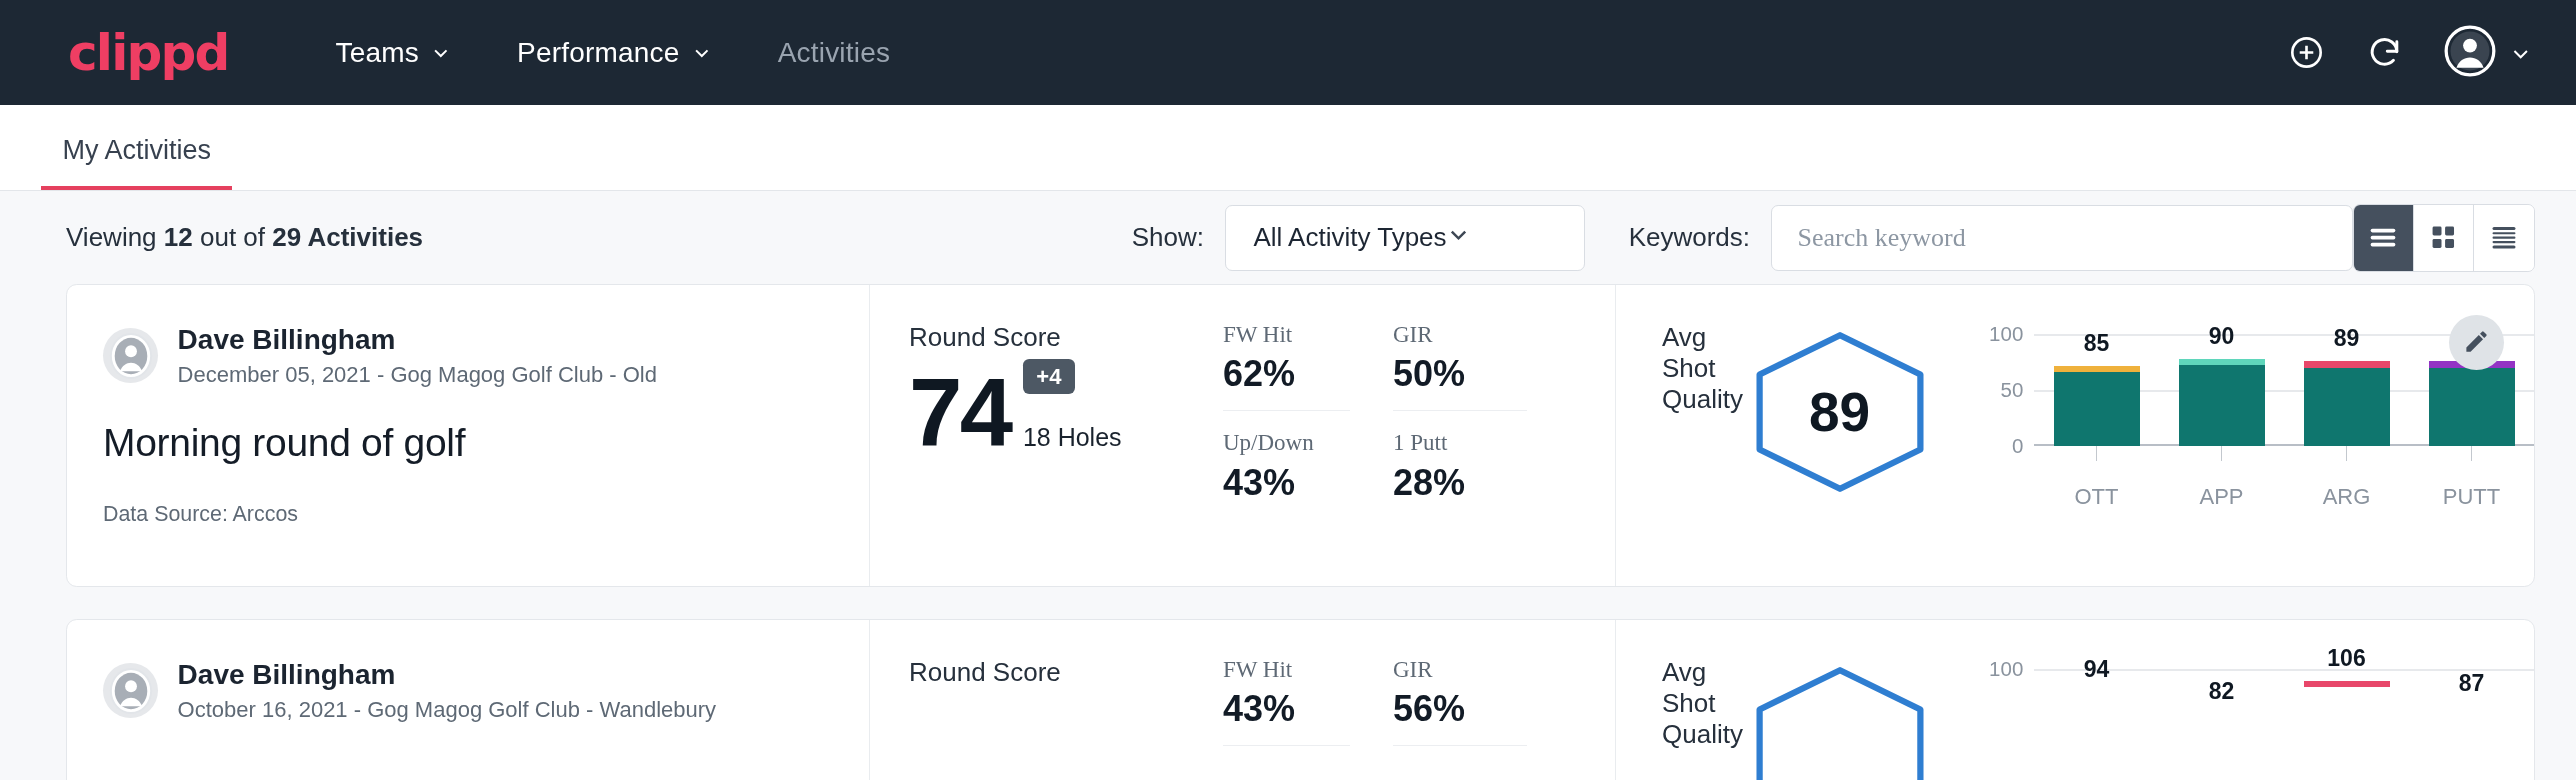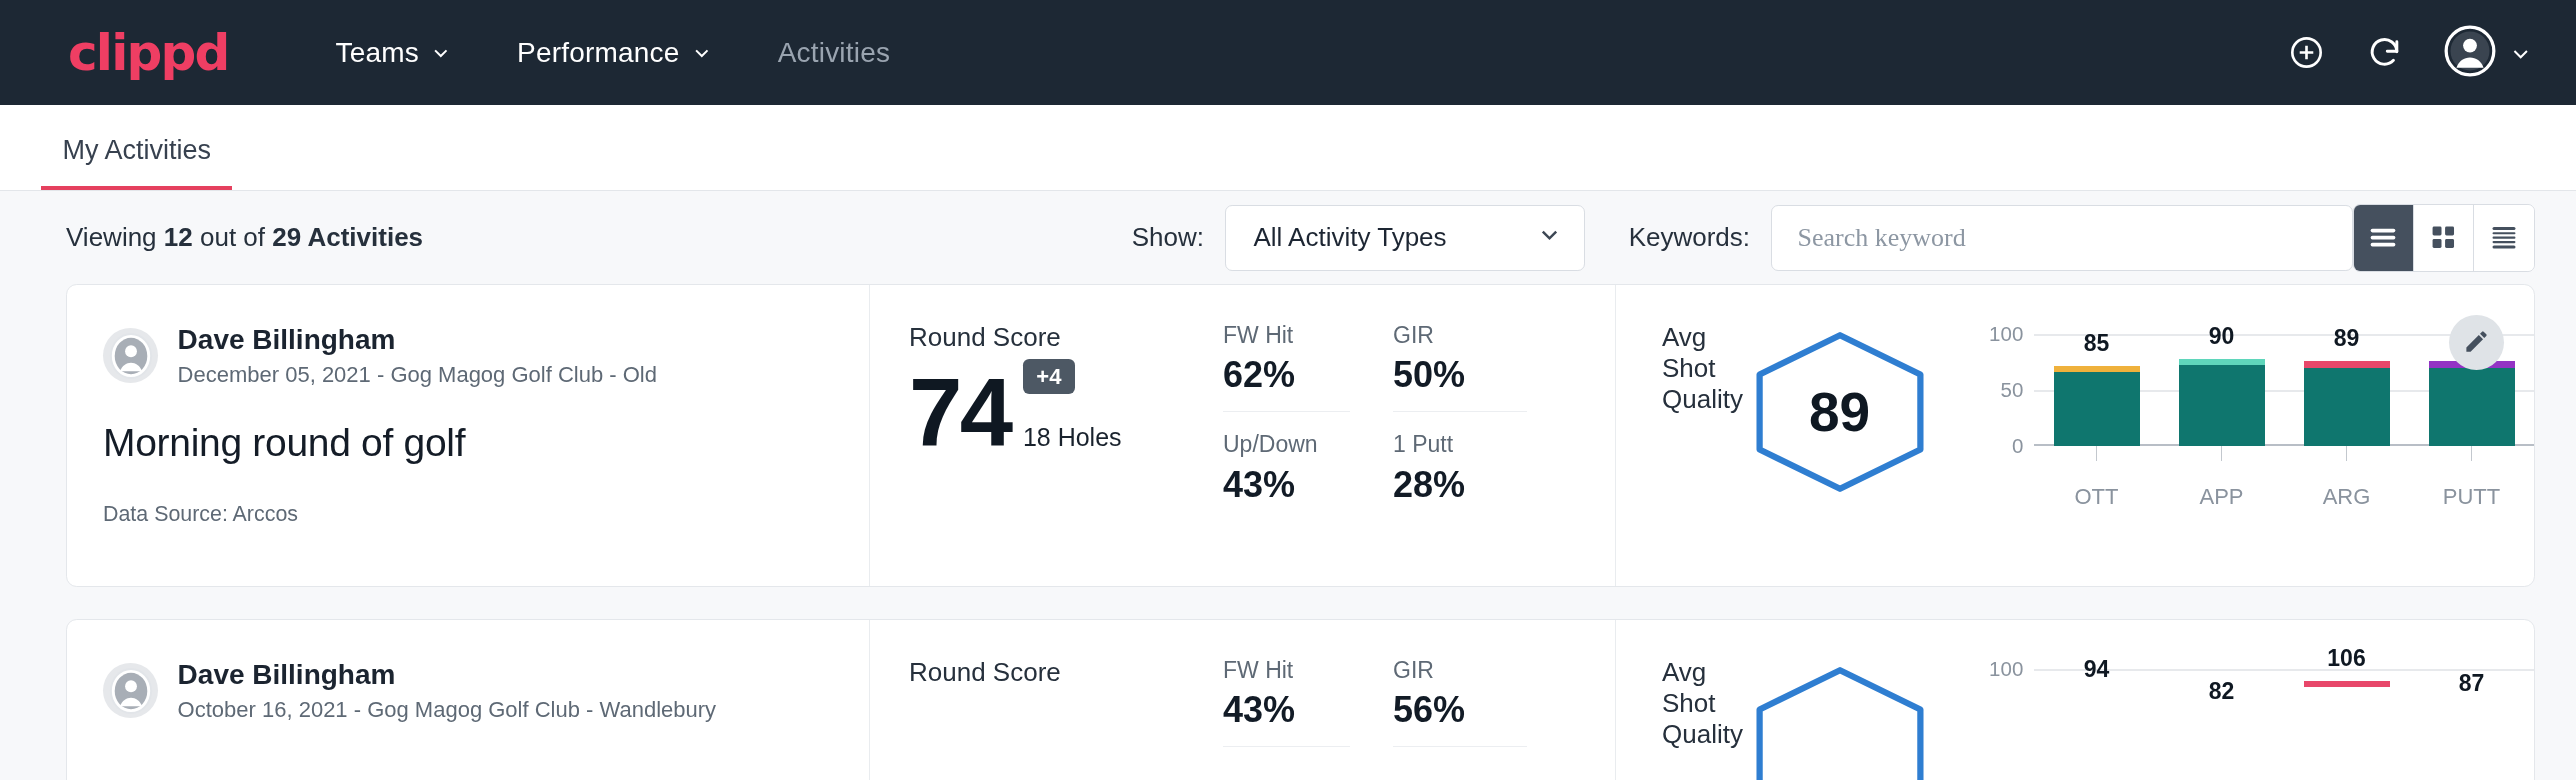--- a/index.html
+++ b/index.html
@@ -65,21 +65,21 @@
     padding: 0 41px 0 66px;
     background: #f7f8fa;
   }
   .viewing { font-size: 26px; color: #26303c; white-space: nowrap; }
   .viewing b { font-weight: 700; }
   .frspacer1 { width: 803px; }
   .lbl { font-size: 26px; color: #26303c; margin-right: 21.4px; white-space: nowrap; }
   .select {
     width: 400px; height: 66px; background: #fff;
     border: 1.8px solid #d9dde3; border-radius: 7.1px;
-    display: flex; align-items: center; justify-content: space-between;
+    display: flex; align-items: center; 
     padding: 0 23px 0 27px; font-size: 26px; color: #1d2633; cursor: pointer;
   }
   .frspacer2 { width: 50px; }
   .searchbox {
     width: 652px; height: 66px; background: #fff;
     border: 1.8px solid #d9dde3; border-radius: 7.1px;
     padding: 0 25px; font-size: 26px; color: #1d4ed8;
     font-family: Liberation Serif, serif;
   }
   .searchbox::placeholder { color: #8d97a3; }
@@ -128,21 +128,21 @@
   .badge {
     background: #4d5864; color: #fff; font-size: 22px; font-weight: 700;
     border-radius: 6.2px; padding: 4.5px 13.4px; align-self: flex-start;
   }
   .holes { font-size: 25px; color: #19222d; }
 
   .card-col-stats { width: 393px; padding: 37px 0 0 0; border-right: 1.8px solid #e9ecef; }
   .statgrid { display: grid; grid-template-columns: 127px 134px; column-gap: 43px; }
   .statcell { padding-bottom: 14.3px; }
   .statcell.top { border-bottom: 1.8px solid #eceef1; margin-bottom: 19.6px; }
-  .statlbl { font-size: 23px; color: #5e6975; }
+  .statlbl { font-size: 23px; color: #5e6975; font-family: Liberation Serif, serif; }
   .statval { font-size: 36px; font-weight: 700; color: #121b26; margin-top: 5.4px; }
 
   .card-col-quality { flex: 1; padding: 37px 0 0 46px; display: flex; }
   .qualityBody { display: flex; align-items: flex-start; margin-top: 5.4px; }
   .hexwrap { position: relative; width: 187px; height: 170px; display:flex; align-items:center; justify-content:center; }
   .hexval {
     position: absolute; inset: 0; display: flex; align-items: center; justify-content: center;
     font-size: 55px; font-weight: 700; color: #0f1822;
   }
   .chartwrap { margin-left: 46px; padding-top: 7.1px; }

